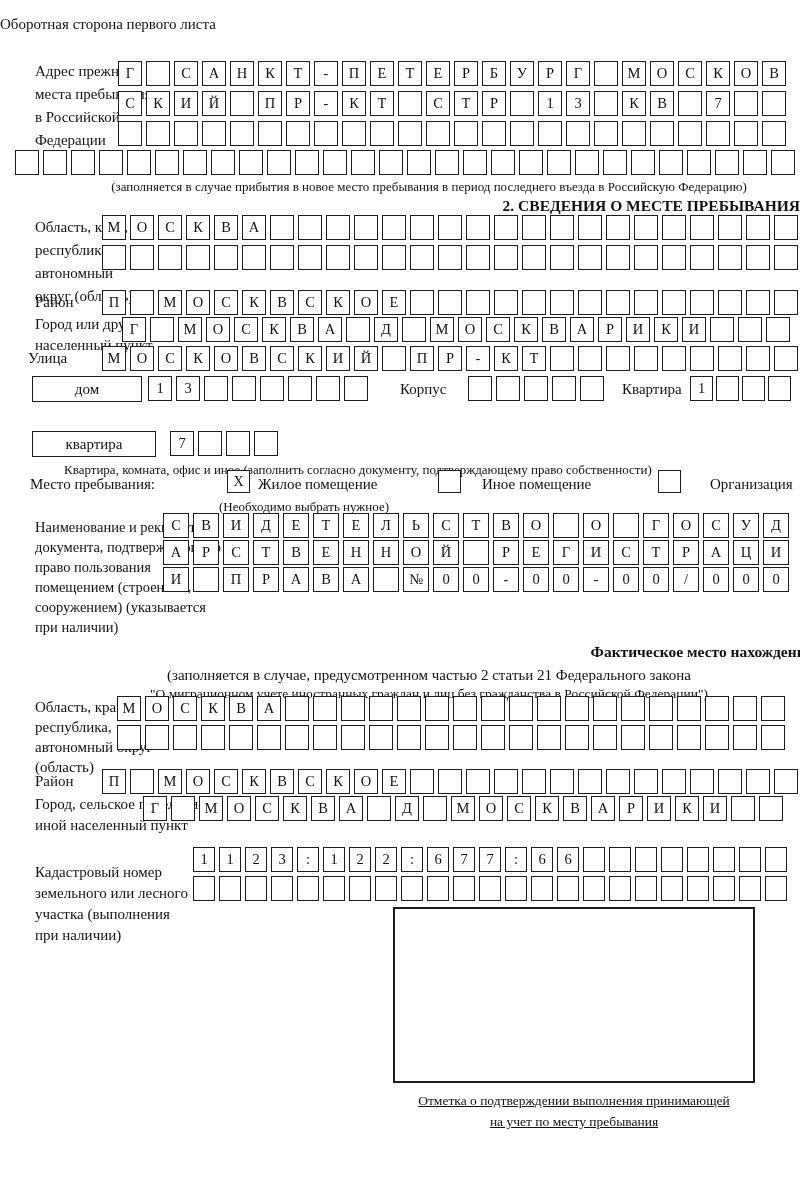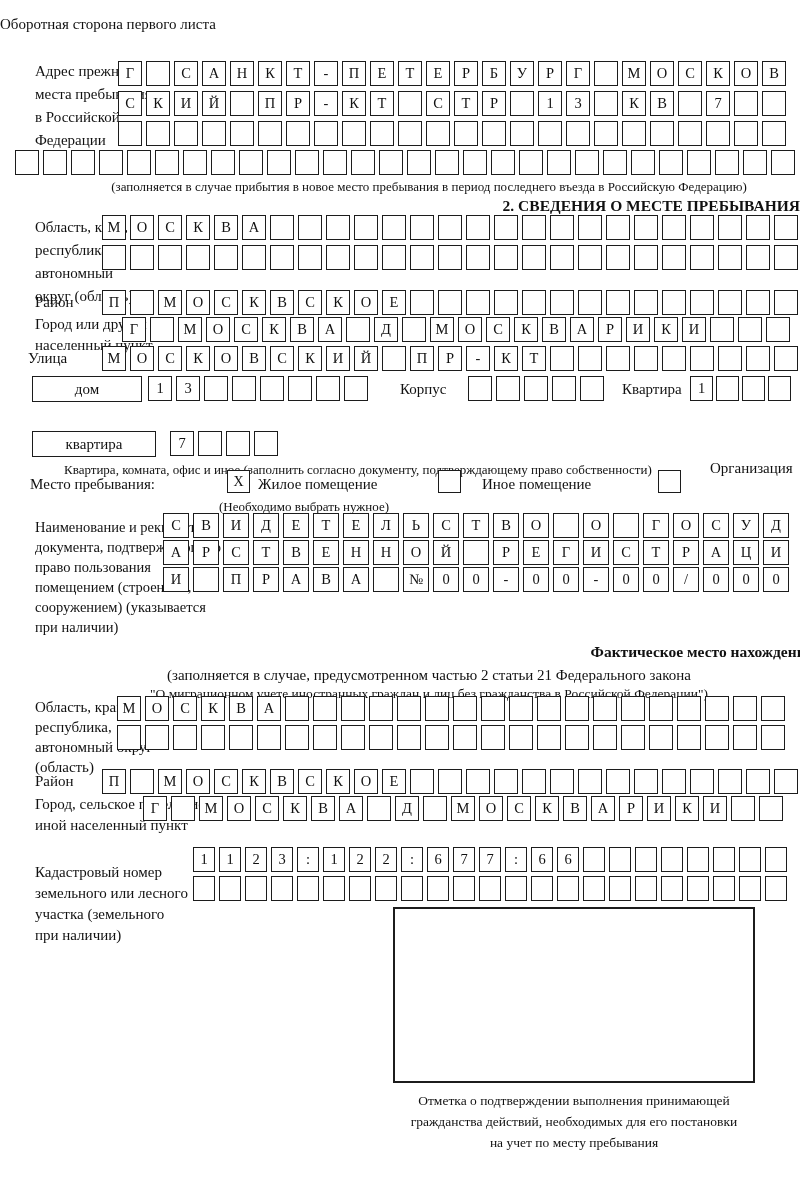--- a/index.html
+++ b/index.html
@@ -347,21 +347,21 @@
       <span class="cell"></span>
     </div>
   <div class="abs note" style="left:35px;top:462px;">Квартира, комната, офис и иное (заполнить согласно документу, подтверждающему право собственности)</div>
 
   <div class="abs lbl" style="left:30px;top:473px;">Место пребывания:</div>
   <div class="abs chk" style="left:227px;top:470px;">X</div>
   <div class="abs lbl" style="left:258px;top:473px;">Жилое помещение</div>
   <div class="abs chk" style="left:438px;top:470px;"></div>
   <div class="abs lbl" style="left:482px;top:473px;">Иное помещение</div>
   <div class="abs chk" style="left:658px;top:470px;"></div>
-  <div class="abs lbl" style="left:710px;top:457px;">Организация</div>
+  <div class="abs lbl" style="left:710px;top:473px;">Организация</div>
   <div class="abs note" style="left:190px;top:499px;">(Необходимо выбрать нужное)</div>
 
   <div class="abs lbl lh20" style="left:35px;top:517px;font-size:14.5px;">
     <div>Наименование и реквизиты</div>
     <div>документа, подтверждающего</div>
     <div>право пользования</div>
     <div>помещением (строением,</div>
     <div>сооружением) (указывается</div>
     <div>при наличии)</div>
   </div>
@@ -553,21 +553,21 @@
       <span class="cell">И</span>
       <span class="cell">К</span>
       <span class="cell">И</span>
       <span class="cell"></span>
       <span class="cell"></span>
     </div>
 
   <div class="abs lbl small-lh" style="left:35px;top:837px;margin-top:25px;">
     <div>Кадастровый номер</div>
     <div>земельного или лесного</div>
-    <div>участка (земельного</div>
+    <div>участка (выполнения</div>
     <div>при наличии)</div>
   </div>
   <div class="abs cells cells-n" style="left:193px;top:847px;">
       <span class="cell">1</span>
       <span class="cell">1</span>
       <span class="cell">2</span>
       <span class="cell">3</span>
       <span class="cell">:</span>
       <span class="cell">1</span>
       <span class="cell">2</span>
@@ -608,19 +608,18 @@
       <span class="cell"></span>
       <span class="cell"></span>
       <span class="cell"></span>
       <span class="cell"></span>
       <span class="cell"></span>
       <span class="cell"></span>
       <span class="cell"></span>
     </div>
 
   <div class="abs stamp" style="left:393px;top:907px;width:362px;height:176px;"></div>
-  <div class="abs small-lh" style="left:374px;top:1090px;width:400px;text-align:center;font-size:13.5px;">
+  <div class="abs small-lh" style="left:374px;top:1090px;width:400px;text-align:center;font-size:13.5px;text-decoration:underline;">
     <div>Отметка о подтверждении выполнения принимающей</div>
-    <div>гражданства действий, необходимых для его постановки</div>
     <div>на учет по месту пребывания</div>
   </div>
 
 </div>
 
 </body></html>

